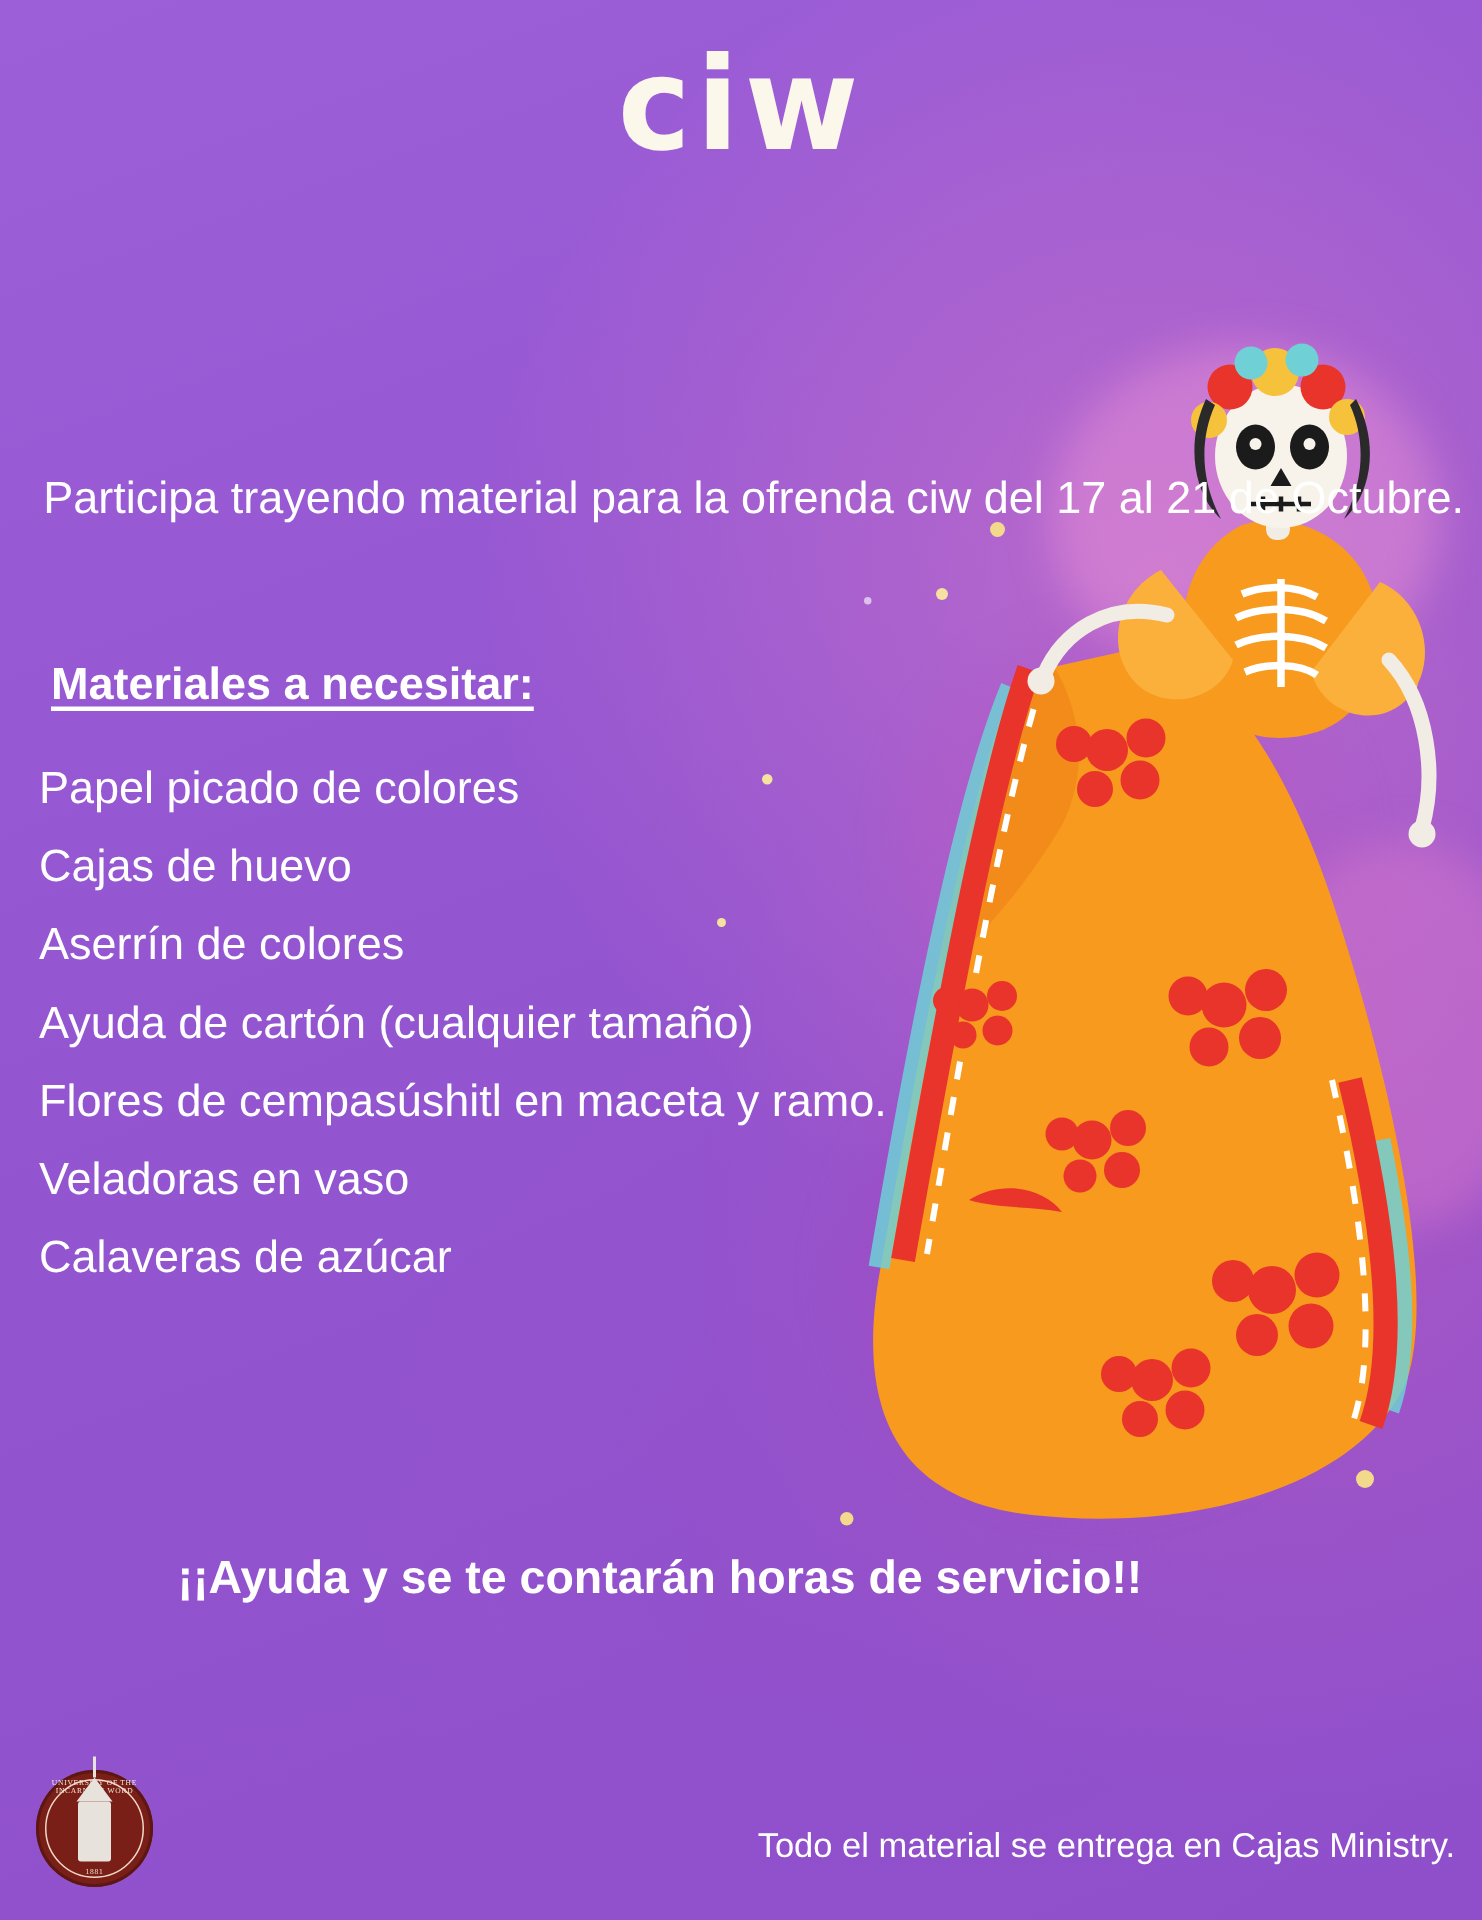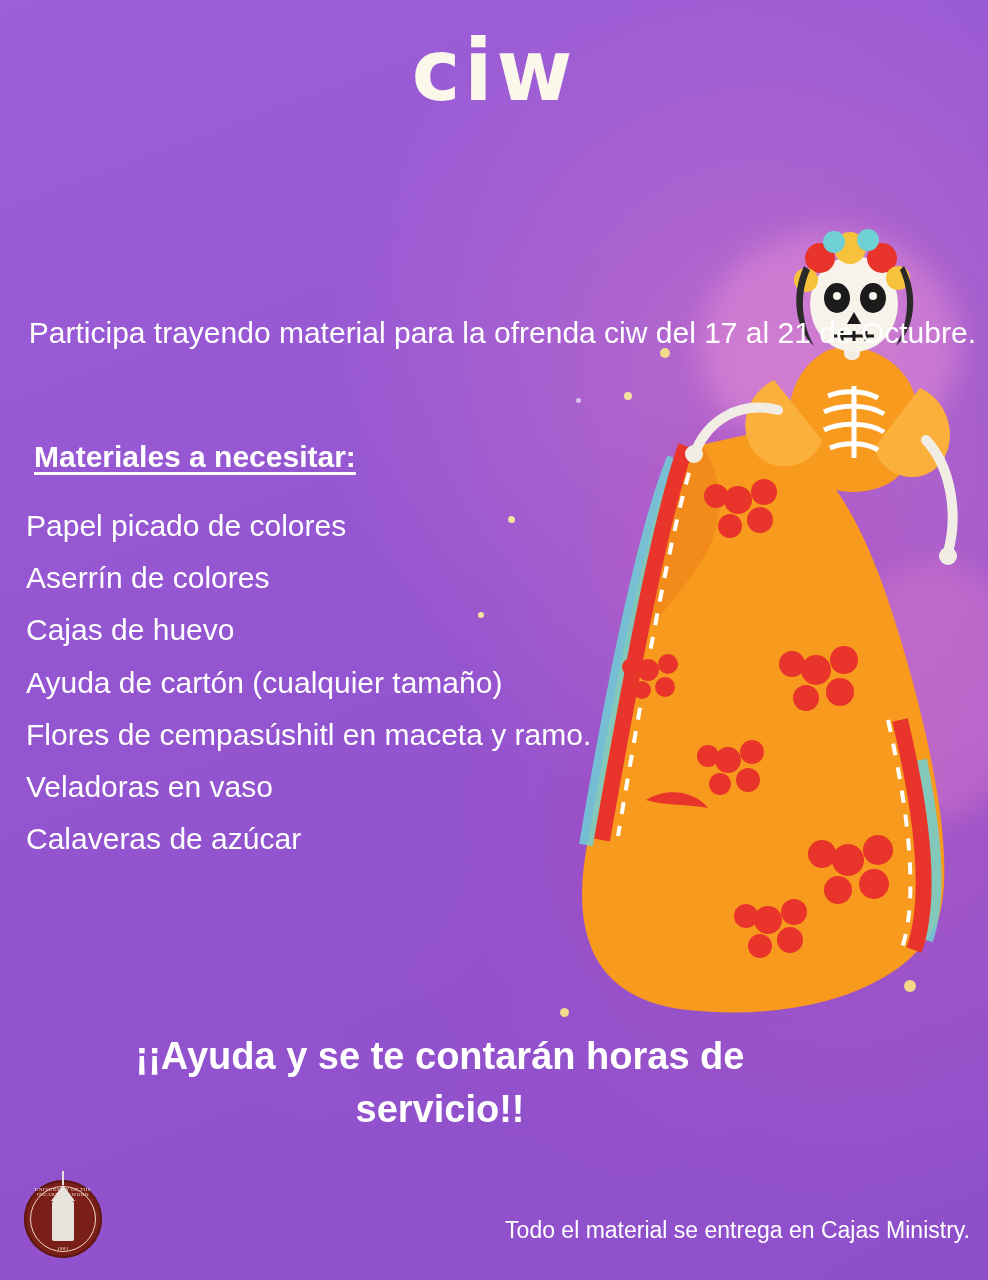--- a/index.html
+++ b/index.html
@@ -88,21 +88,21 @@
     line-height:1.74;
     list-style:none;
   }
   .materials-list li { white-space:normal; }
 
   .callout {
     position:absolute;
     top:1030px; left:60px; width:760px;
     text-align:center;
     color:#ffffff;
-    font-size:38px;
+    font-size:31px;
     font-weight:700;
     line-height:1.4;
   }
 
   
   .footer-note {
     position:absolute;
     right:18px; bottom:36px;
     color:#ffffff;
     font-size:23px;
@@ -287,22 +287,22 @@
 
   <div class="title-wrap">
     <div class="subtitle">ciw</div>
   </div>
 
   <div class="intro">Participa trayendo material para la ofrenda ciw del 17 al 21 de Octubre.</div>
 
   <div class="materials-head">Materiales a necesitar:</div>
   <ul class="materials-list">
     <li>Papel picado de colores</li>
+    <li>Cajas de huevo</li>
     <li>Aserrín de colores</li>
-    <li>Cajas de huevo</li>
     <li>Ayuda de cartón (cualquier tamaño)</li>
     <li>Flores de cempasúshitl en maceta y ramo.</li>
     <li>Veladoras en vaso</li>
     <li>Calaveras de azúcar</li>
   </ul>
 
   <div class="callout">¡¡Ayuda y se te contarán horas de servicio!!</div>
 
   <div class="footer-note">Todo el material se entrega en Cajas Ministry.</div>
 

